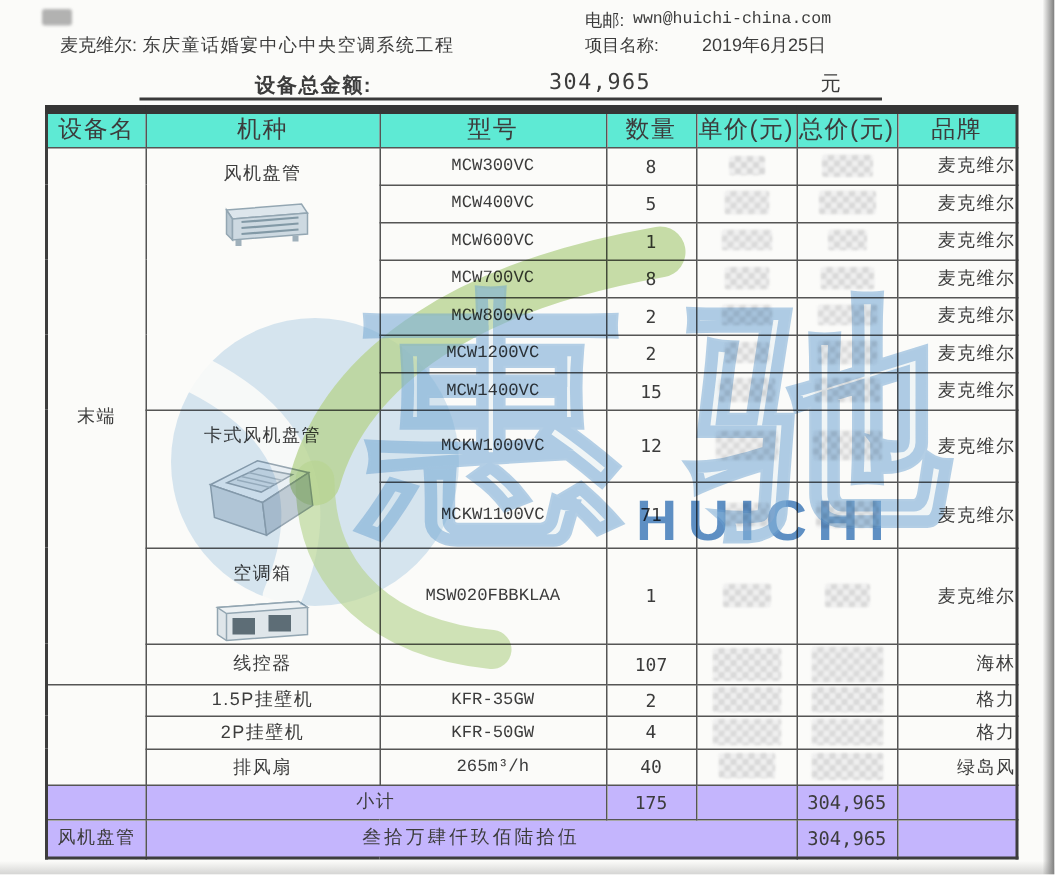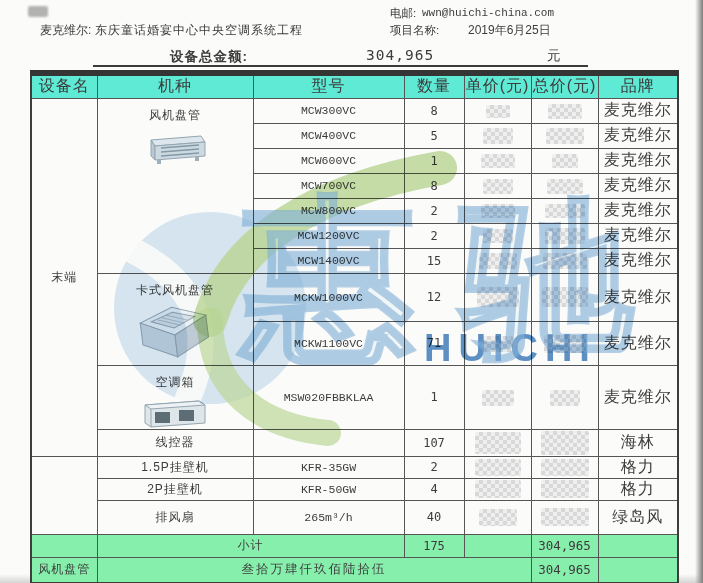--- a/index.html
+++ b/index.html
@@ -25,25 +25,25 @@
   .total-val{left:366px;top:47px;font-size:14.5px;font-family:"DejaVu Sans Mono",monospace;letter-spacing:1px;}
   .currency{left:547px;top:47px;font-size:13.5px;}
   .total-underline{left:93px;top:65px;width:495px;height:2px;background:#3a3a3a;}
   
   .tbl-wrap{left:30px;top:70px;}
   table{border-collapse:collapse;table-layout:fixed;width:647px;
         border:2px solid #3d3d3d;border-top:6px solid #353535;}
   td,th{border:1px solid #555;padding:0;overflow:hidden;font-weight:normal;
         text-align:center;vertical-align:middle;}
   th{background:#5eead4;font-size:16px;letter-spacing:1px;}
-  .shade{background:#86efac;}
+  .shade{background:#c4b5fd;}
   .model{font-family:"Liberation Mono","DejaVu Sans Mono",monospace;font-size:11.5px;}
   .qty{font-family:"DejaVu Sans Mono",monospace;font-size:12px;}
   .num{font-family:"DejaVu Sans Mono",monospace;font-size:12.5px;}
-  .brand{font-size:16px;letter-spacing:1px;}
+  .brand{font-size:12px;letter-spacing:1px;text-align:right;}
   .grp{font-size:12px;letter-spacing:1px;}
   .grpcell{vertical-align:top;}
   .grpflex{display:flex;flex-direction:column;align-items:center;justify-content:center;height:100%;}
   .grplabel{font-size:12px;letter-spacing:1px;margin:8px 0 6px 0;}
   .cn-amount{font-size:12.5px;letter-spacing:2px;}
   
   .censor{display:inline-block;vertical-align:middle;border-radius:2px;
     background-image:
       linear-gradient(45deg,#d7d7d7 25%,transparent 25%,transparent 75%,#d7d7d7 75%),
       linear-gradient(45deg,#d7d7d7 25%,#efefef 25%,#efefef 75%,#d7d7d7 75%);
@@ -234,21 +234,21 @@
     <td class="brand">格力</td>
   </tr>
   <tr style="height:22px">
     <td class="grp">2P挂壁机</td>
     <td class="model">KFR-50GW</td>
     <td class="qty">4</td>
     <td><span class="censor" style="width:46px;height:18px"></span></td>
     <td><span class="censor" style="width:48px;height:18px"></span></td>
     <td class="brand">格力</td>
   </tr>
-  <tr style="height:34px">
+  <tr style="height:24px">
     <td class="grp">排风扇</td>
     <td class="model">265m³/h</td>
     <td class="qty">40</td>
     <td><span class="censor" style="width:38px;height:17px"></span></td>
     <td><span class="censor" style="width:48px;height:18px"></span></td>
     <td class="brand">绿岛风</td>
   </tr>
 
   <tr style="height:23px">
     <td class="shade"></td>

